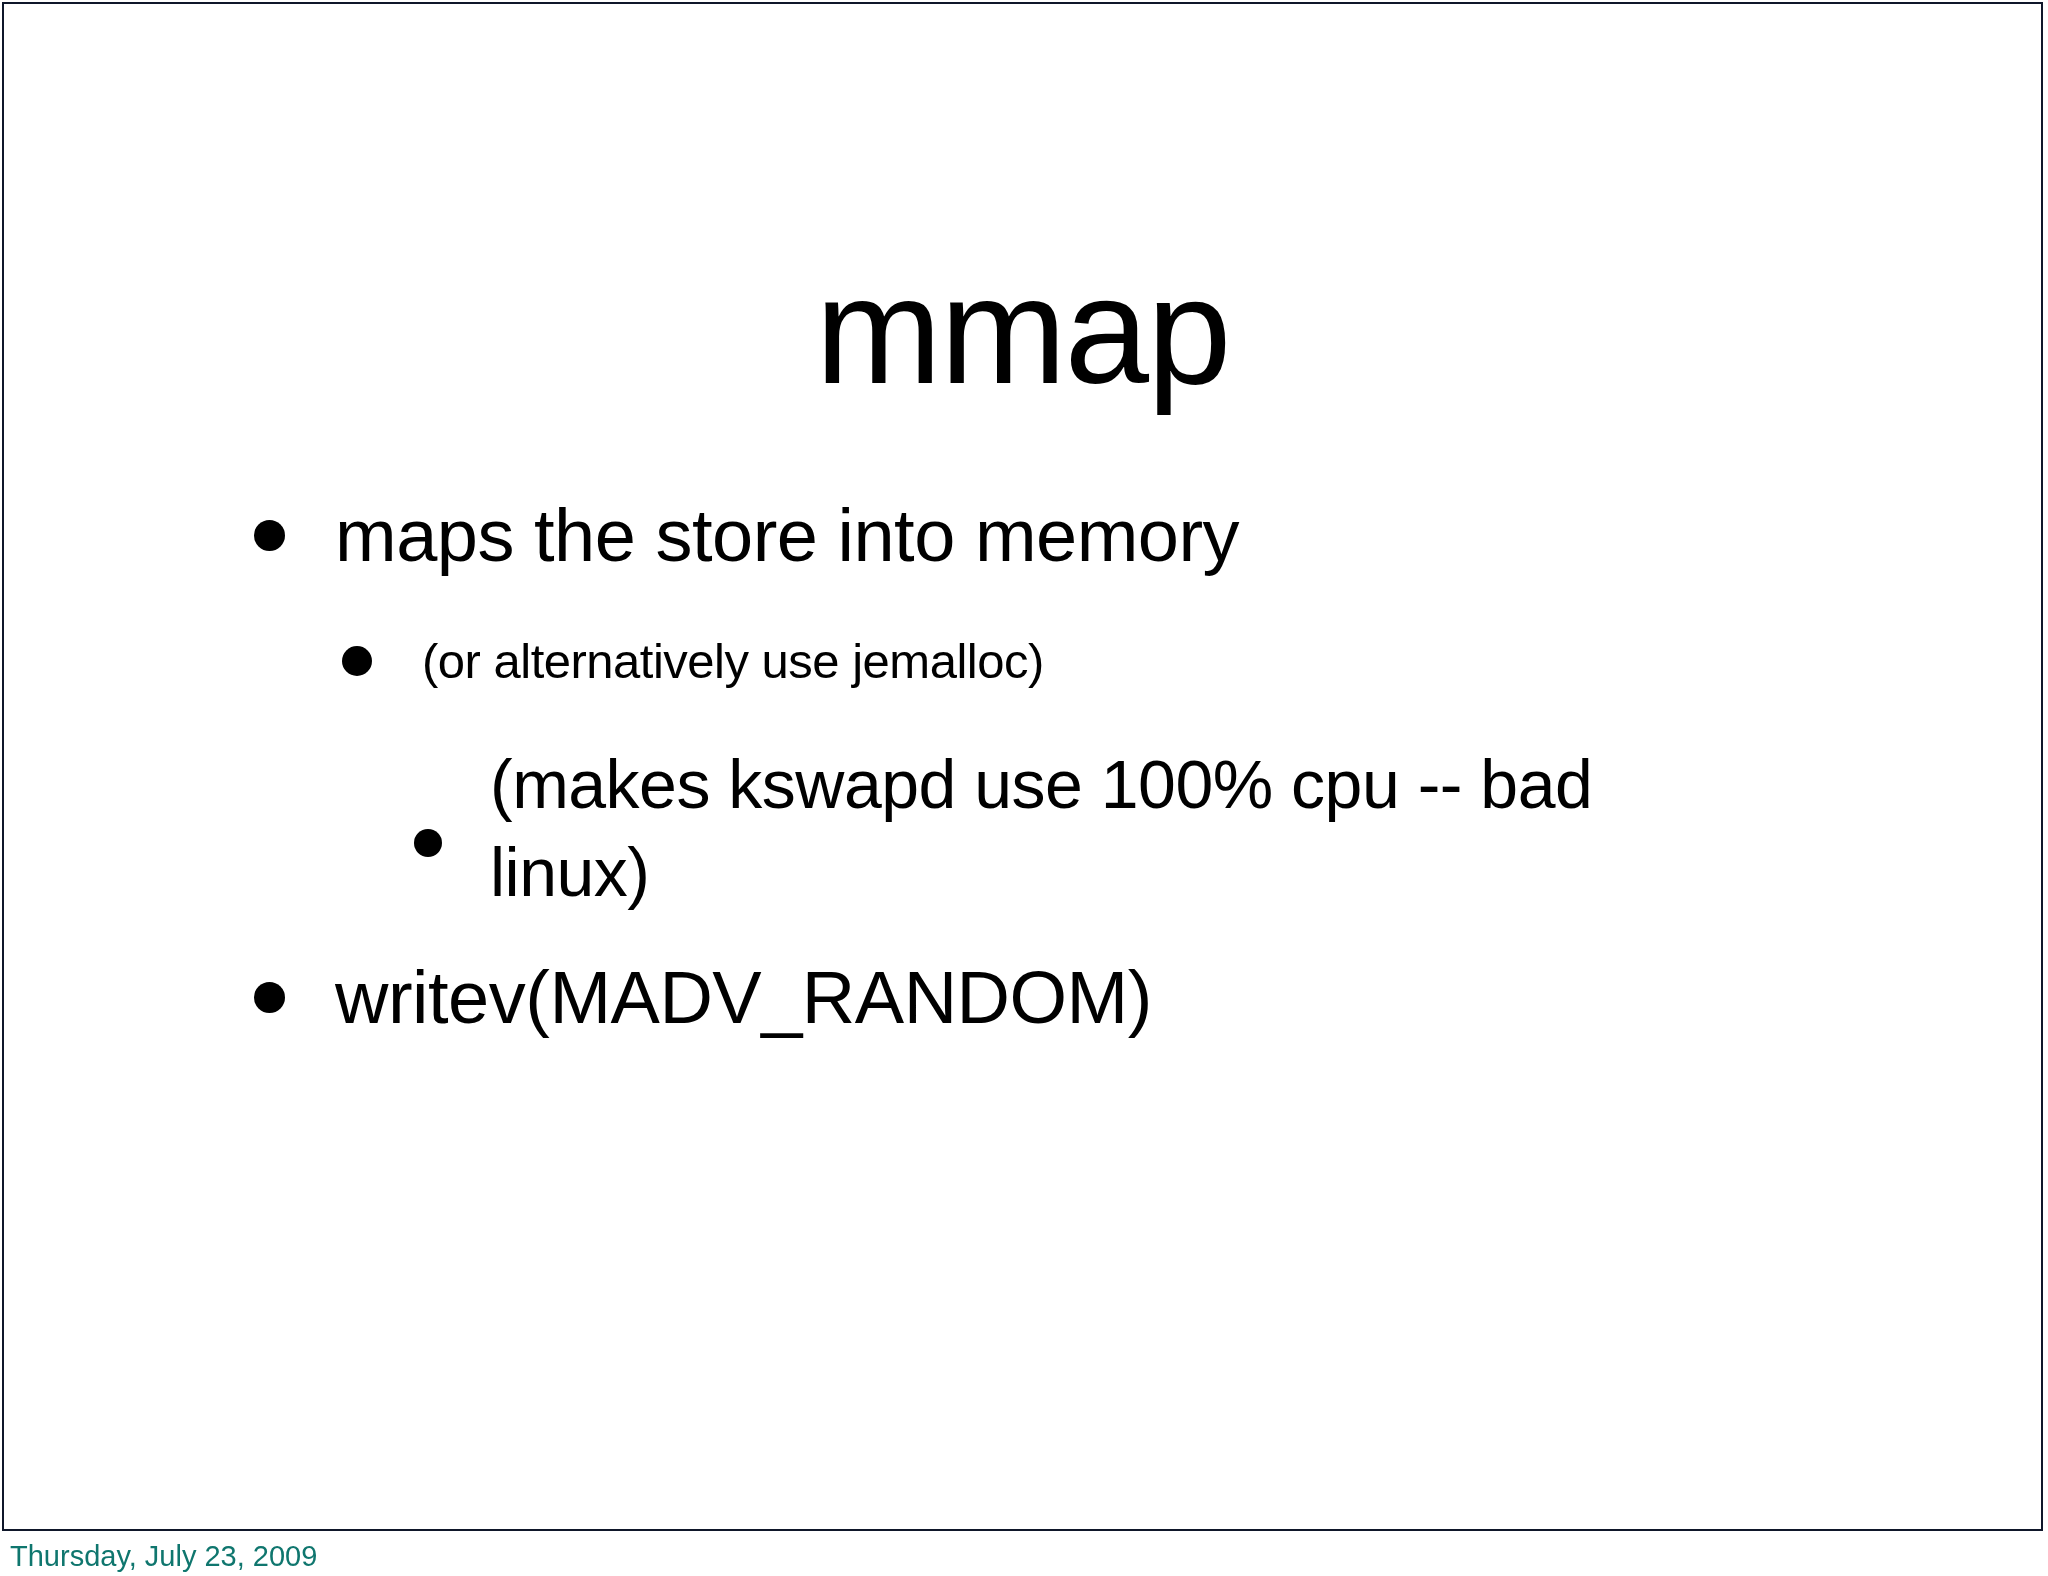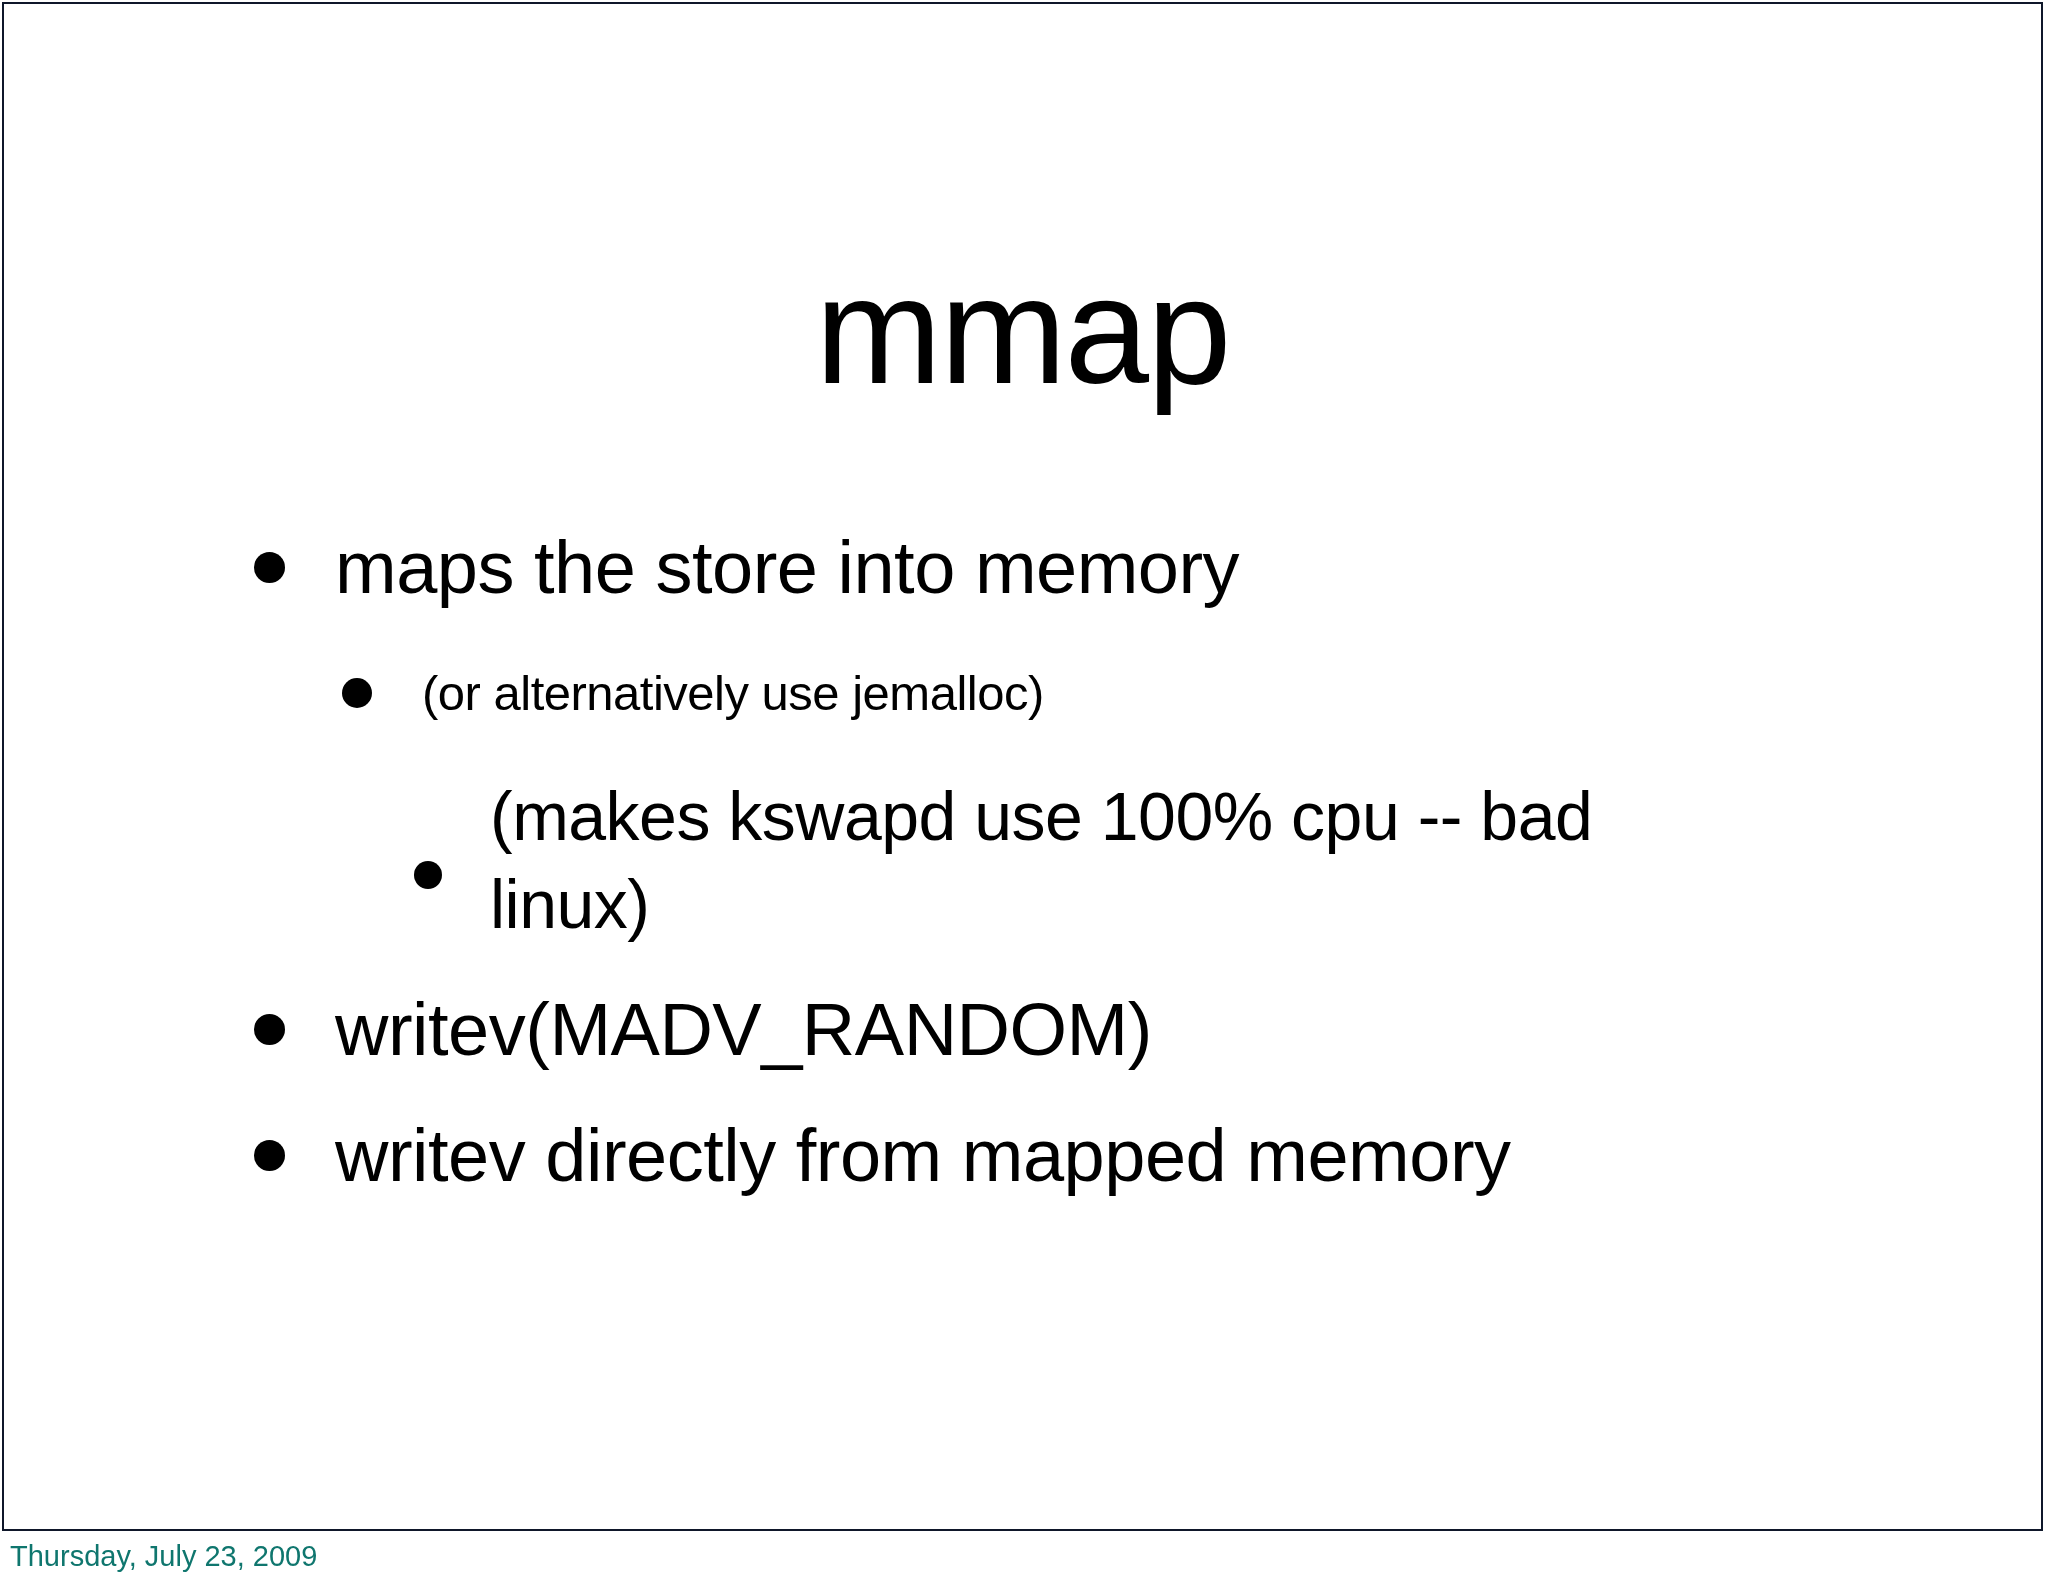--- a/index.html
+++ b/index.html
@@ -67,21 +67,20 @@
     font-family: "Liberation Sans", sans-serif;
     font-weight: 400;
     color: #000000;
     letter-spacing: -0.5px;
   }
 
   
   .level-1 {
     margin-left: 0px;
     margin-bottom: 34px;
-    margin-top: 32px;
   }
   .level-1 .bullet-dot {
     width: 31px;
     height: 31px;
     margin-top: 30px;
     margin-right: 50px;
   }
   .level-1 .bullet-text {
     font-size: 74px;
     line-height: 92px;
@@ -155,21 +154,17 @@
     <div class="bullet-row level-3">
       <span class="bullet-dot"></span>
       <span class="bullet-text">(makes kswapd use 100% cpu -- bad linux)</span>
     </div>
 
     <div class="bullet-row level-1">
       <span class="bullet-dot"></span>
       <span class="bullet-text">writev(MADV_RANDOM)</span>
     </div>
 
-    <div class="bullet-row level-1">
-      <span class="bullet-dot"></span>
-      <span class="bullet-text">writev directly from mapped memory</span>
-    </div>
 
   </div>
 </div>
 
 <div id="footer-date">Thursday, July 23, 2009</div>
 
 </body></html>

